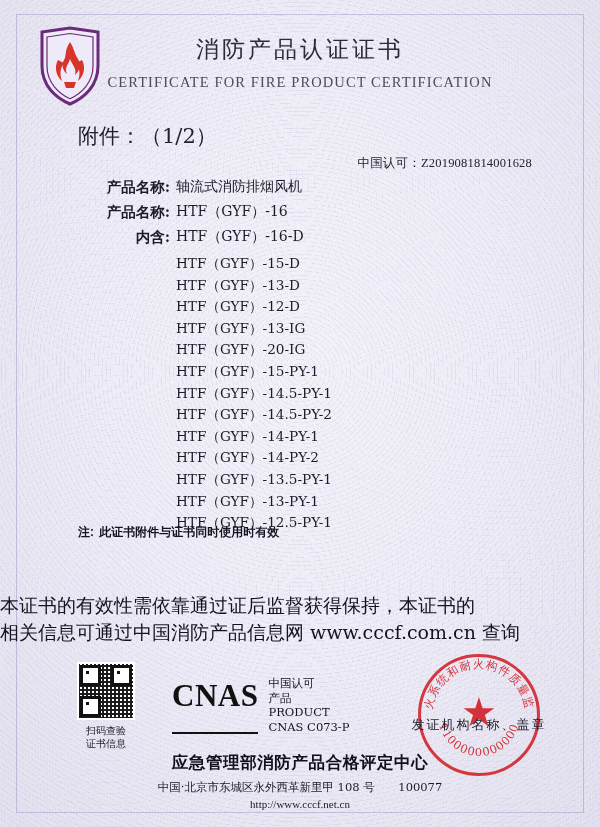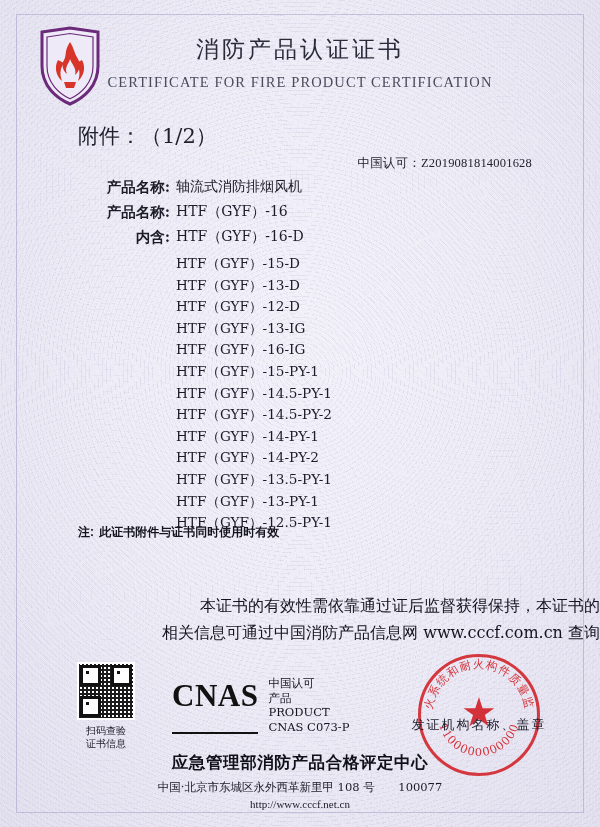--- a/index.html
+++ b/index.html
@@ -147,22 +147,22 @@
     color: #14141f;
     font-family: Liberation Sans, sans-serif;
   }
   .note .note-label { margin-right: 2px; }
 
   
   .validity {
     position: absolute;
     left: 0; right: 0;
     top: 592px;
-    text-align: right;
-    font-size: 16px;
+    text-align: left;
+    font-size: 19px;
     line-height: 27px;
     color: #141420;
     font-family: "DejaVu Serif", "Liberation Serif", serif;
   }
 
   
   .qr-block {
     position: absolute;
     left: 70px;
     top: 662px;
@@ -360,21 +360,21 @@
       </div>
       <div class="frow">
         <div class="flabel">内含:</div>
         <div class="fvalue">HTF（GYF）-16-D</div>
       </div>
       <div class="models">
         <div class="model-item">HTF（GYF）-15-D</div>
         <div class="model-item">HTF（GYF）-13-D</div>
         <div class="model-item">HTF（GYF）-12-D</div>
         <div class="model-item">HTF（GYF）-13-IG</div>
-        <div class="model-item">HTF（GYF）-16-IG</div>
+        <div class="model-item">HTF（GYF）-20-IG</div>
         <div class="model-item">HTF（GYF）-15-PY-1</div>
         <div class="model-item">HTF（GYF）-14.5-PY-1</div>
         <div class="model-item">HTF（GYF）-14.5-PY-2</div>
         <div class="model-item">HTF（GYF）-14-PY-1</div>
         <div class="model-item">HTF（GYF）-14-PY-2</div>
         <div class="model-item">HTF（GYF）-13.5-PY-1</div>
         <div class="model-item">HTF（GYF）-13-PY-1</div>
         <div class="model-item">HTF（GYF）-12.5-PY-1</div>
       </div>
     </div>

